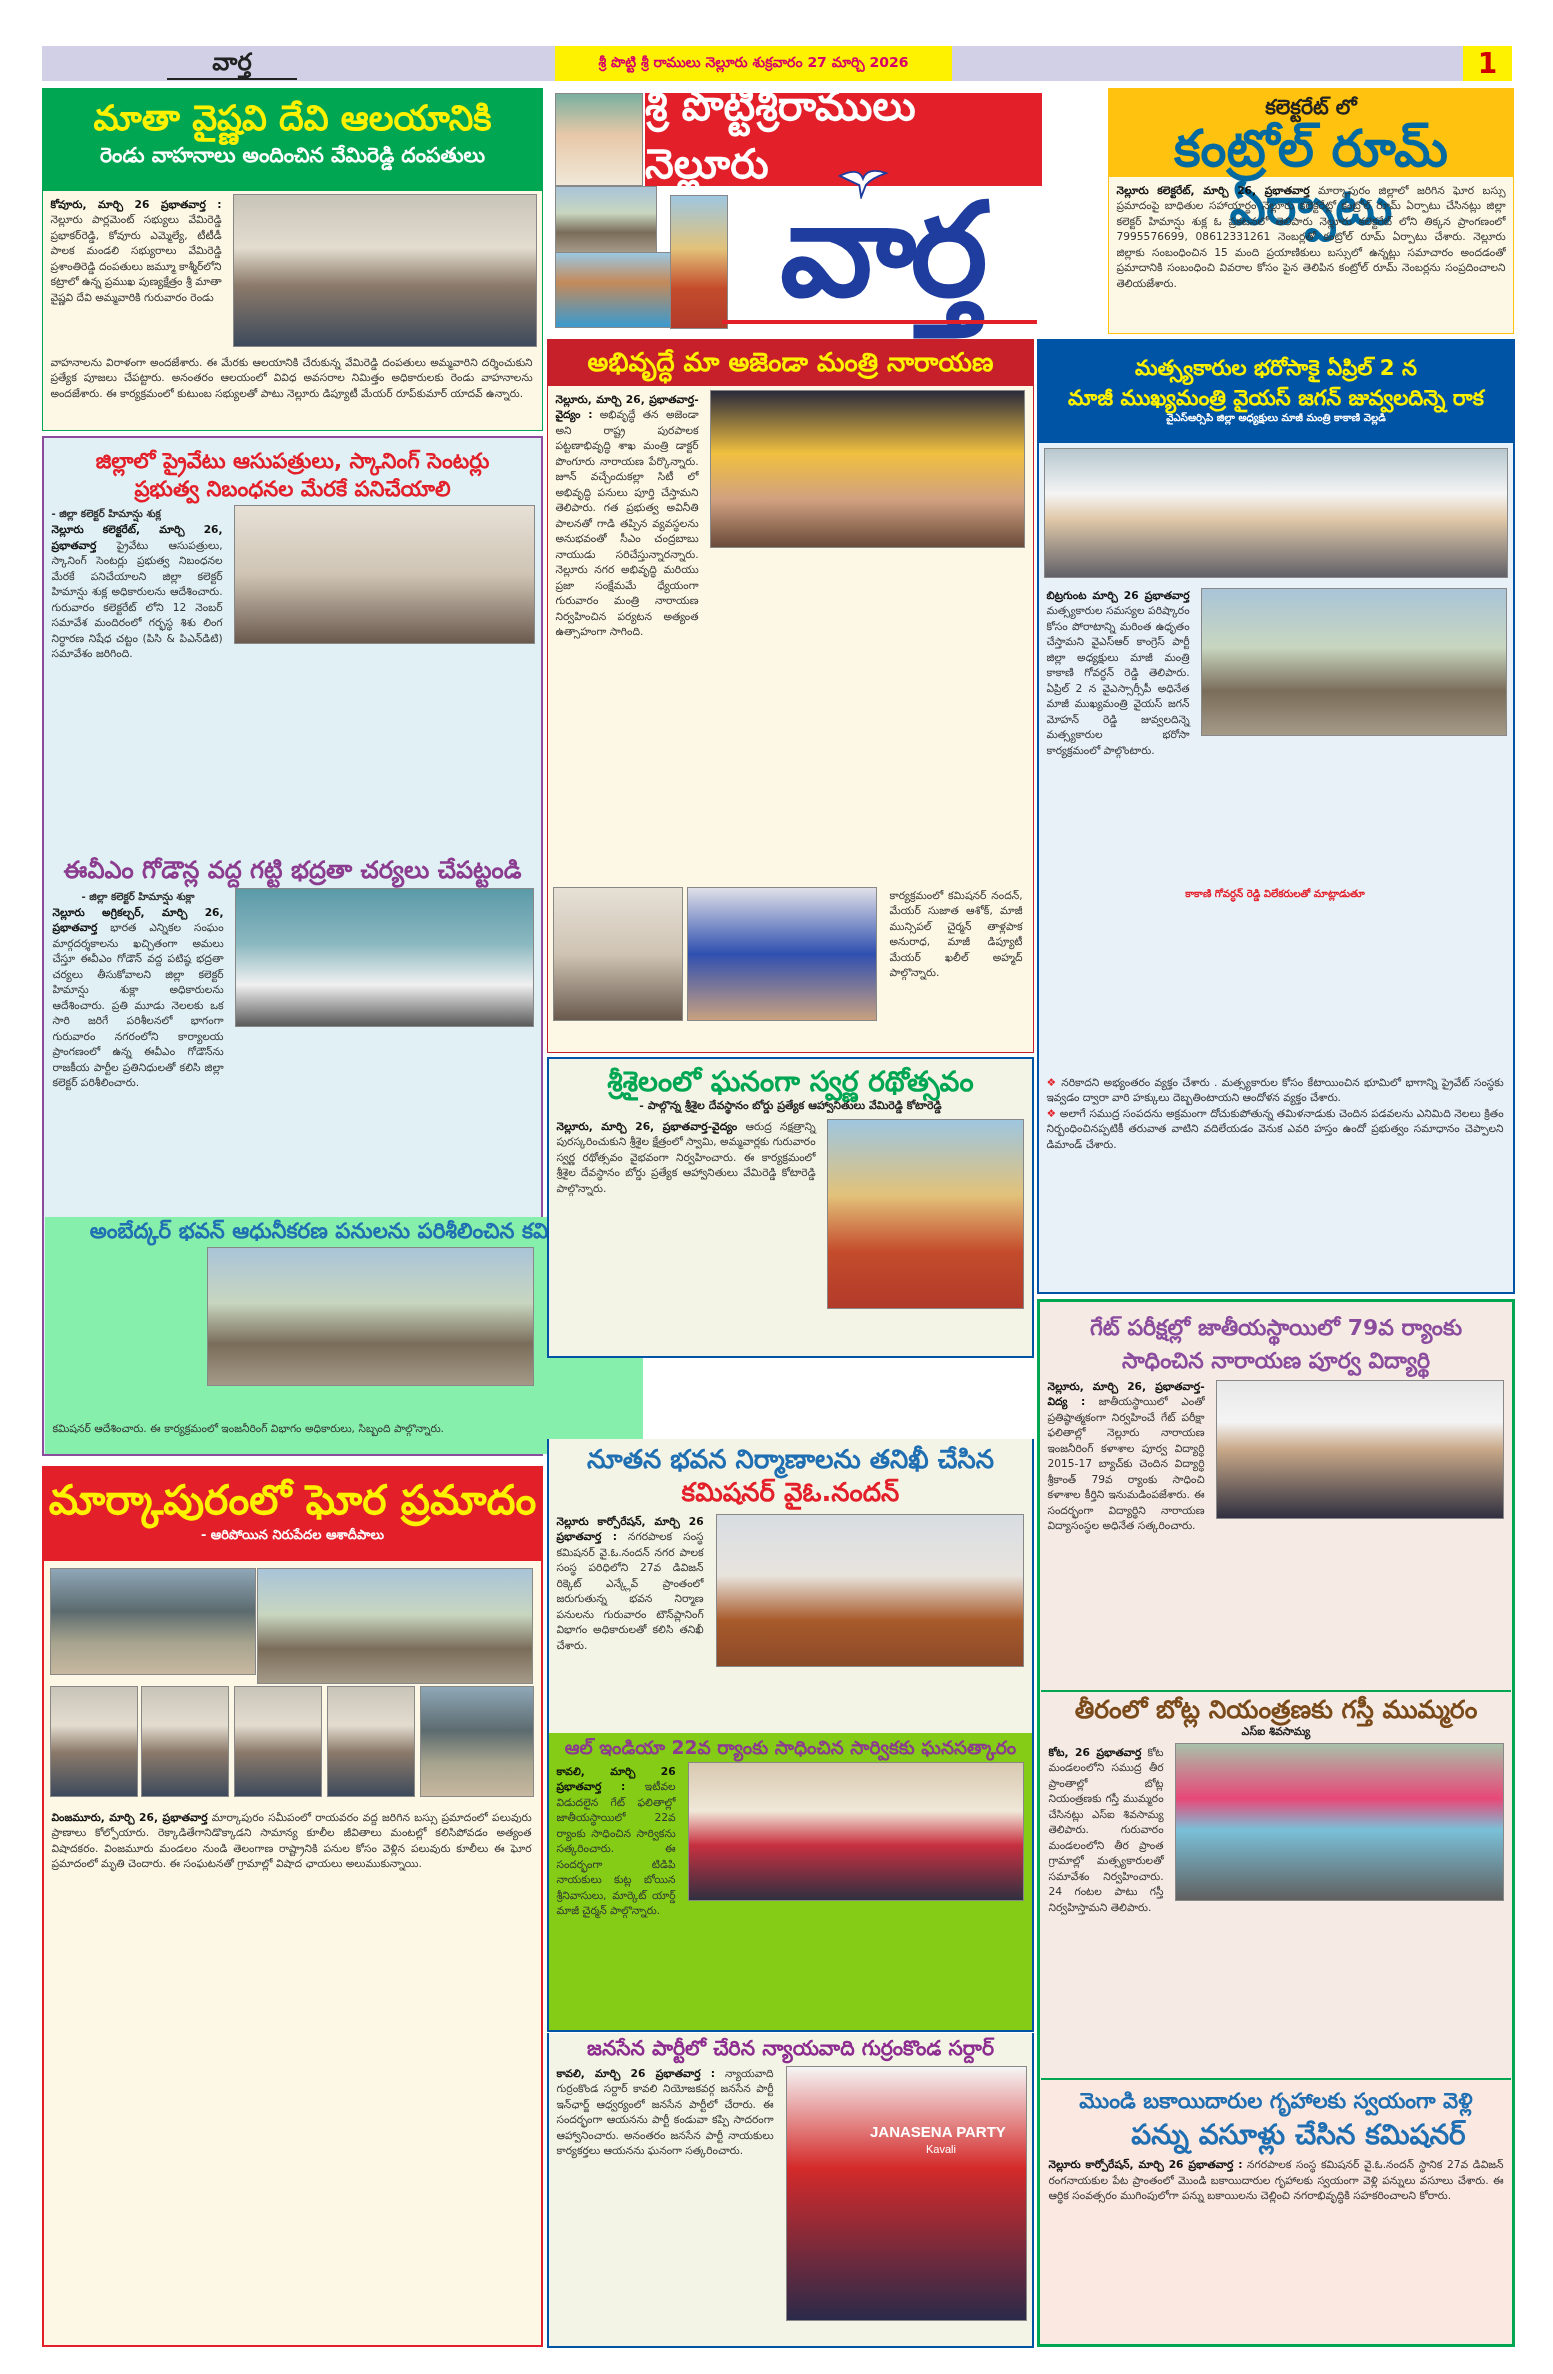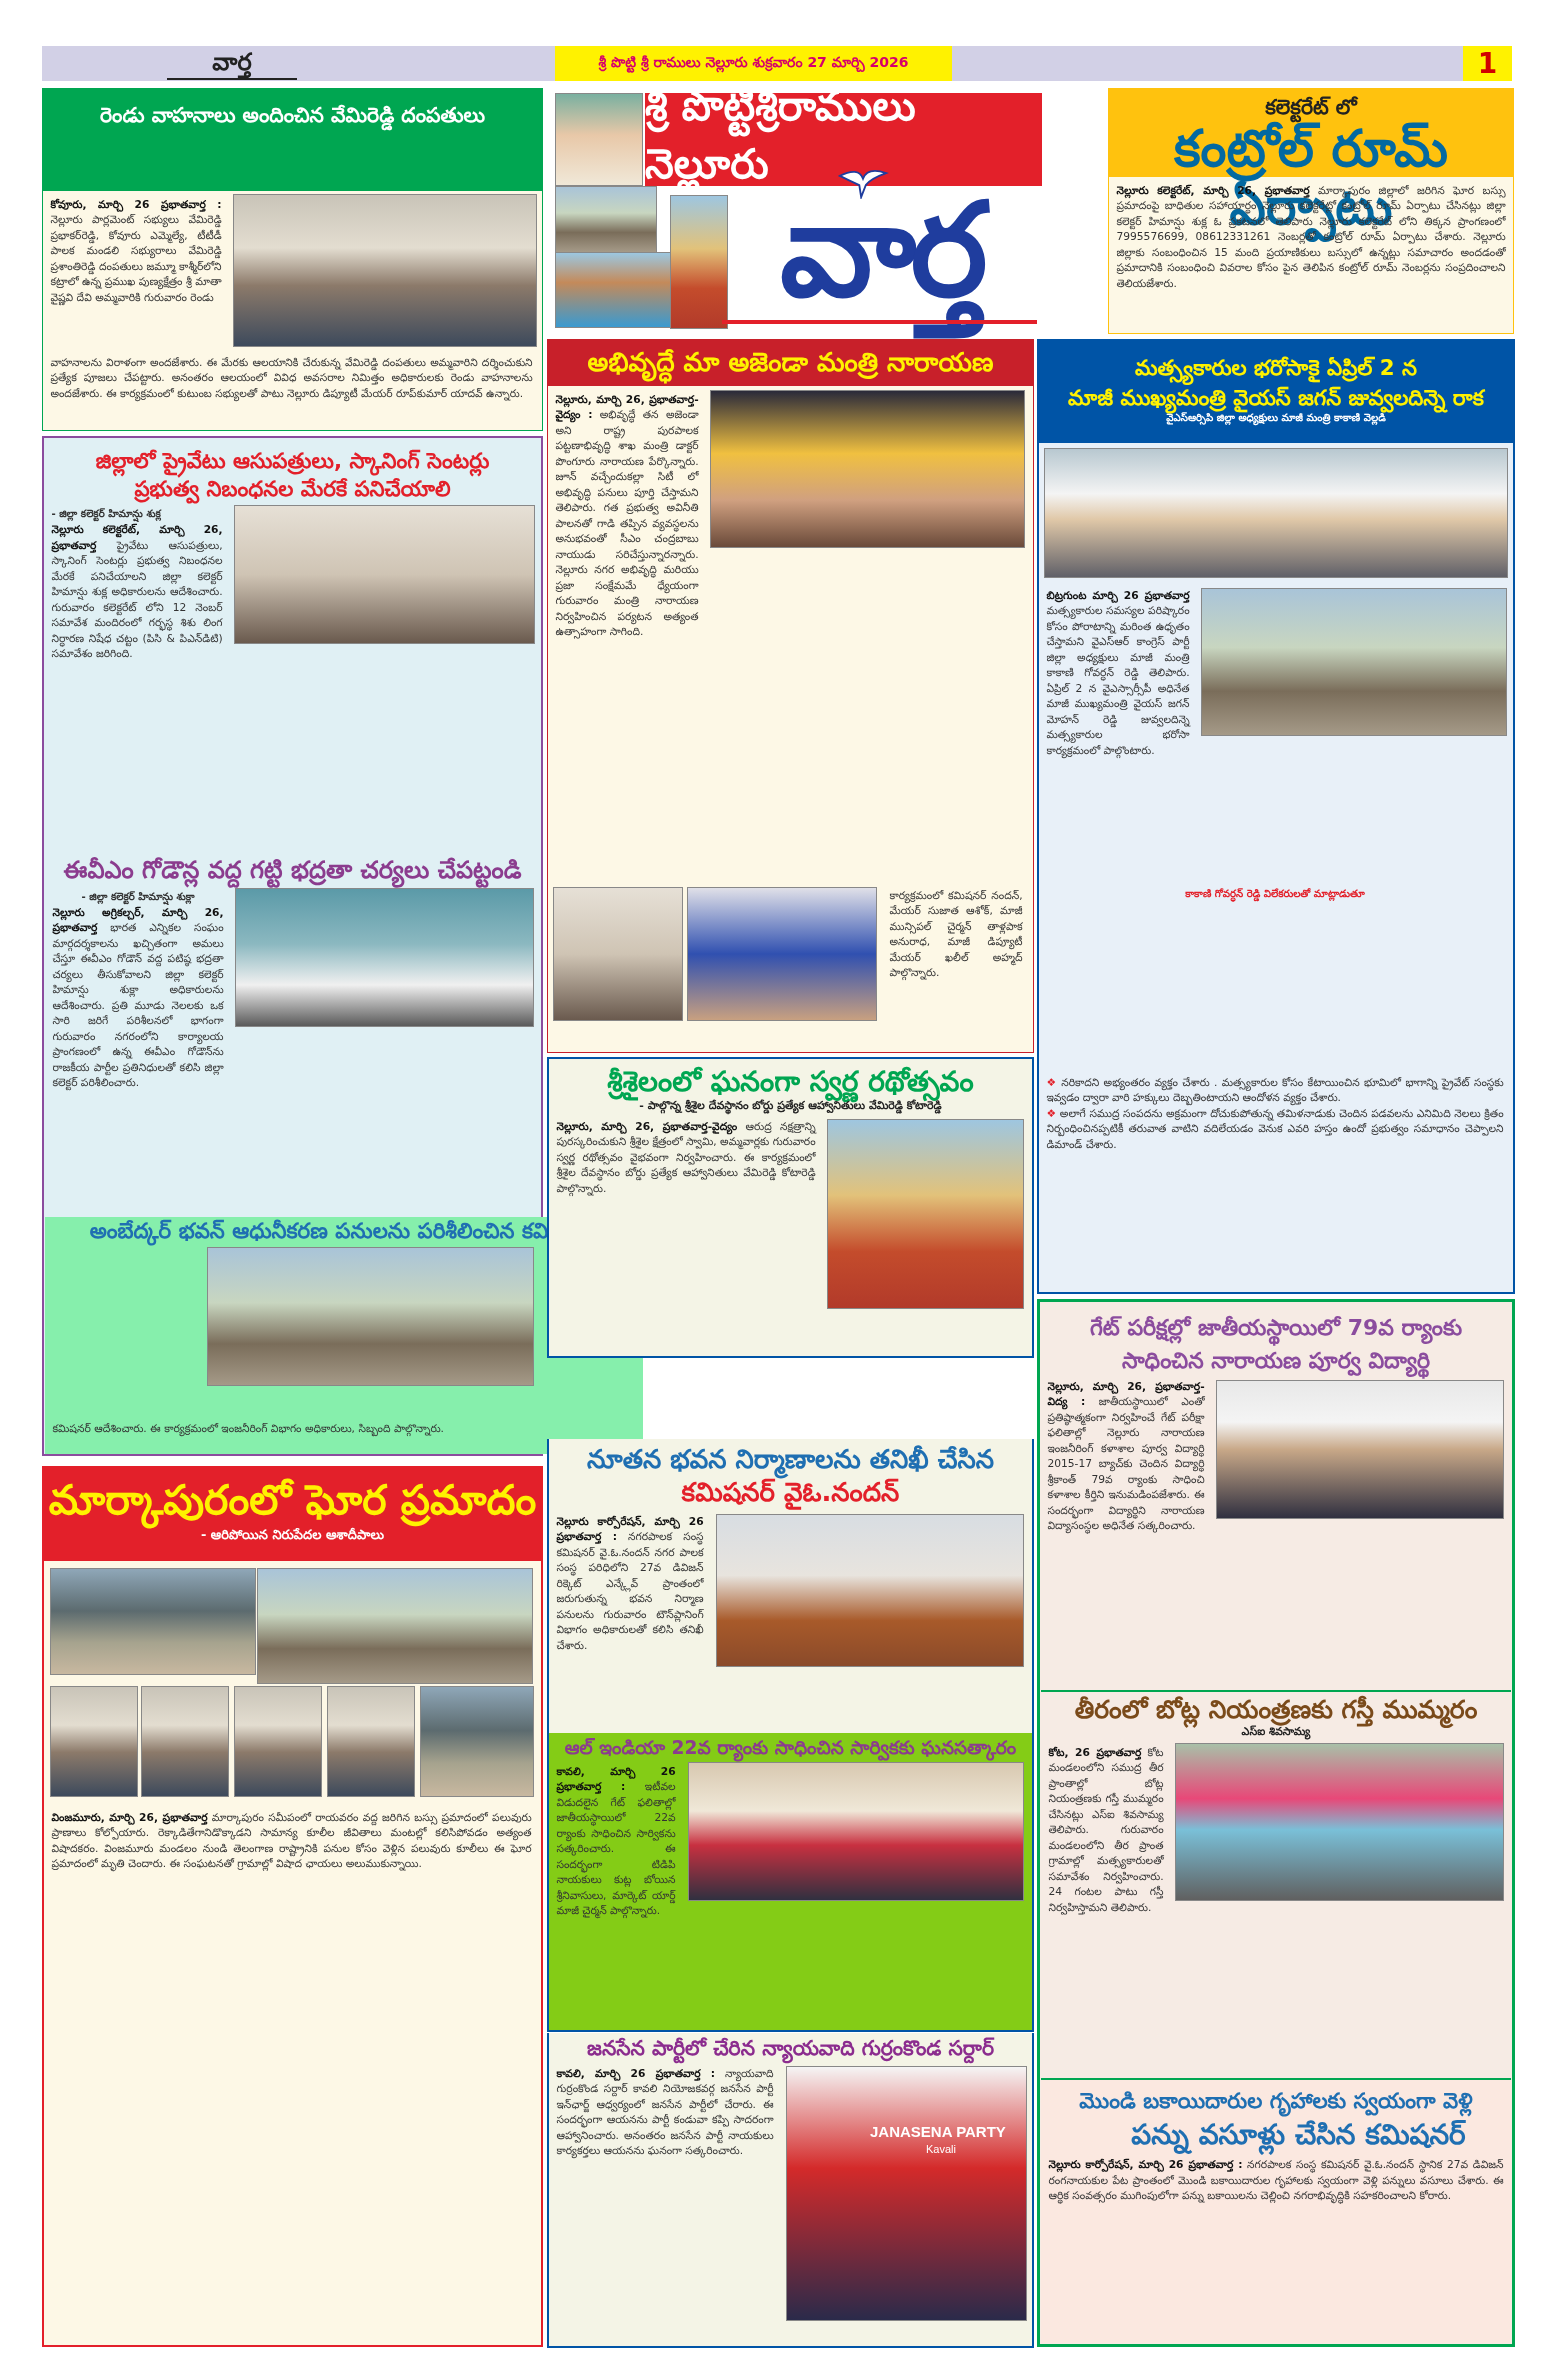--- a/index.html
+++ b/index.html
@@ -34,20 +34,21 @@
 </head>
 <body>
 
 <div class="topstrip"></div>
 <div class="strip-logo">వార్త</div>
 <div class="strip-date">శ్రీ పొట్టి శ్రీ రాములు నెల్లూరు శుక్రవారం 27 మార్చి 2026</div>
 <div class="strip-page">1</div>
 
 <div class="box" style="left:42px;top:88px;width:501px;height:343px;background:#fdf8e6;border:1.9px solid #00a651;">
   <div style="background:#00a651;height:102px;padding-top:9.3px;">
+    <div class="headline" style="color:#fff200;font-size:35px;">మాతా వైష్ణవి దేవి ఆలయానికి</div>
     <div class="headline" style="color:#fff;font-size:20.4px;margin-top:5.6px;">రెండు వాహనాలు అందించిన వేమిరెడ్డి దంపతులు</div>
   </div>
   <div style="position:relative;height:237px;">
     <div class="body-text" style="position:absolute;left:0;top:0;width:186px;">
       <b>కోవూరు, మార్చి 26 ప్రభాతవార్త :</b>
       <span>నెల్లూరు పార్లమెంట్ సభ్యులు వేమిరెడ్డి ప్రభాకర్‌రెడ్డి, కోవూరు ఎమ్మెల్యే, టీటీడీ పాలక మండలి సభ్యురాలు వేమిరెడ్డి ప్రశాంతిరెడ్డి దంపతులు జమ్మూ కాశ్మీర్‌లోని కట్రాలో ఉన్న ప్రముఖ పుణ్యక్షేత్రం శ్రీ మాతా వైష్ణవి దేవి అమ్మవారికి గురువారం రెండు</span>
     </div>
     <div class="photo ph-people" style="left:190px;top:2.8px;width:304px;height:153px;"></div>
     <div class="body-text" style="position:absolute;left:0;top:158px;width:497px;">వాహనాలను విరాళంగా అందజేశారు. ఈ మేరకు ఆలయానికి చేరుకున్న వేమిరెడ్డి దంపతులు అమ్మవారిని దర్శించుకుని ప్రత్యేక పూజలు చేపట్టారు. అనంతరం ఆలయంలో వివిధ అవసరాల నిమిత్తం అధికారులకు రెండు వాహనాలను అందజేశారు. ఈ కార్యక్రమంలో కుటుంబ సభ్యులతో పాటు నెల్లూరు డిప్యూటీ మేయర్ రూప్‌కుమార్ యాదవ్ ఉన్నారు.</div>
   </div>

